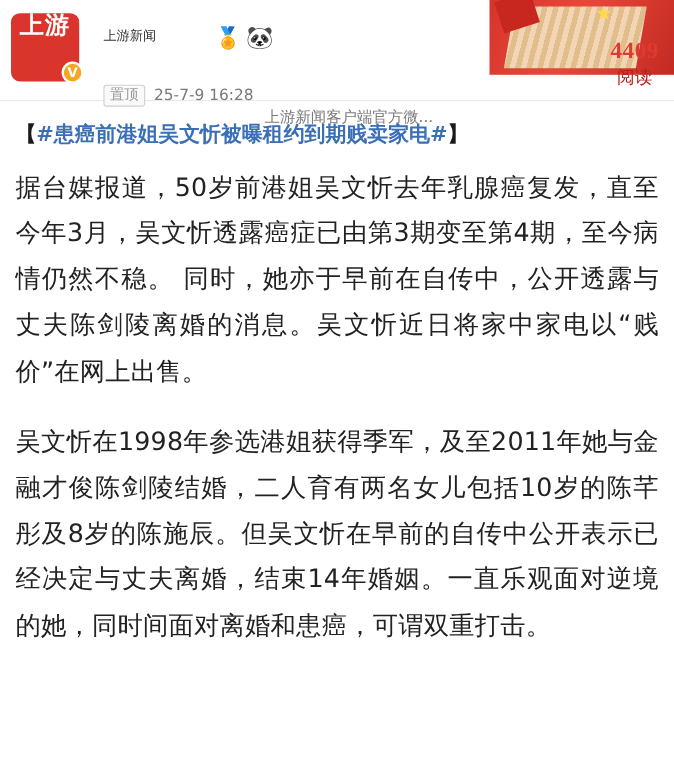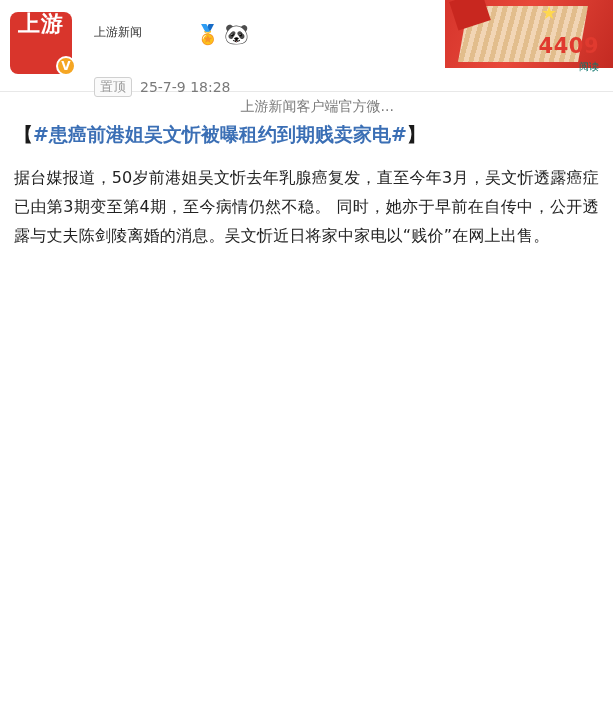--- a/index.html
+++ b/index.html
@@ -144,55 +144,56 @@
     top: 2px;
     color: #ffd84d;
     font-size: 18px;
     z-index: 3;
   }
 
   .read-count {
     position: absolute;
     right: 14px;
     top: 36px;
-    text-align: right;
+    text-align: center;
     color: #e03a2f;
     z-index: 4;
+    font-family: Liberation Serif, serif;
   }
   .read-count .num {
     font-size: 21px;
     font-weight: bold;
     letter-spacing: .5px;
     display: block;
     line-height: 1;
   }
   .read-count .lbl {
-    font-size: 10px;
-    color: #0f766e;
+    font-size: 16px;
+    color: #b91c1c;
     display: block;
     margin-top: 3px;
   }
 
   
   .content {
     padding: 16px 14px 0 14px;
     box-sizing: border-box;
   }
   .topic-title {
     font-size: 19px;
     font-weight: bold;
     color: #1a1a1a;
     line-height: 1.5;
-    margin: 12px 0 14px 0;
+    margin: 0 0 14px 0;
   }
   .topic-title .hash { color: #3b6fb5; font-weight: bold; }
   .topic-title .bracket { color: #1a1a1a; }
 
   .para {
-    font-size: 16px;
+    font-size: 23px;
     line-height: 1.82;
     color: #222222;
     margin: 0 0 22px 0;
     text-align: justify;
     letter-spacing: .2px;
   }
 </style>
 </head>
 <body>
 
@@ -206,29 +207,30 @@
     <span class="av-line">上游</span>
   </div>
   <div class="avatar-badge">V</div>
 
   <div class="account-name">上游新闻</div>
   <div class="medal-icon">🏅</div>
   <div class="panda-icon">🐼</div>
 
   <div class="meta-row">
     <span class="pin-badge">置顶</span>
-    <span class="timestamp">25-7-9 18:28</span>
+    <span class="timestamp">25-7-9 16:28</span>
     <span class="source">上游新闻客户端官方微...</span>
   </div>
 
   <div class="read-count">
     <span class="num">4409</span>
     <span class="lbl">阅读</span>
   </div>
 </div>
 
 <div class="content">
   <h1 class="topic-title">
     <span class="bracket">【</span><span class="hash">#患癌前港姐吴文忻被曝租约到期贱卖家电#</span><span class="bracket">】</span>
   </h1>
 
   <p class="para">据台媒报道，50岁前港姐吴文忻去年乳腺癌复发，直至今年3月，吴文忻透露癌症已由第3期变至第4期，至今病情仍然不稳。 同时，她亦于早前在自传中，公开透露与丈夫陈剑陵离婚的消息。吴文忻近日将家中家电以“贱价”在网上出售。</p>
+  <p class="para">吴文忻在1998年参选港姐获得季军，及至2011年她与金融才俊陈剑陵结婚，二人育有两名女儿包括10岁的陈芊彤及8岁的陈施辰。但吴文忻在早前的自传中公开表示已经决定与丈夫离婚，结束14年婚姻。一直乐观面对逆境的她，同时间面对离婚和患癌，可谓双重打击。</p>
 </div>
 
 </body></html>

